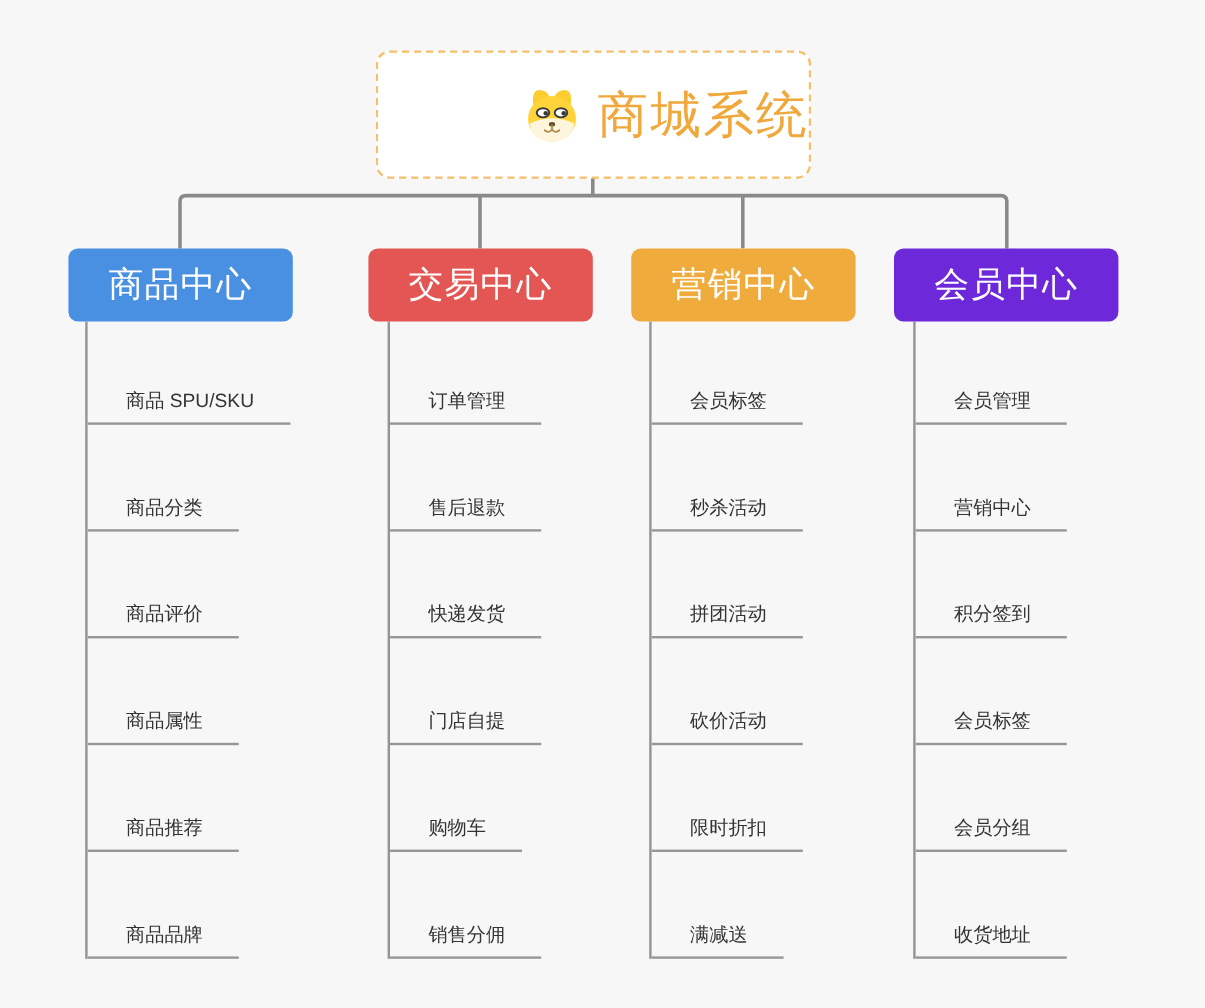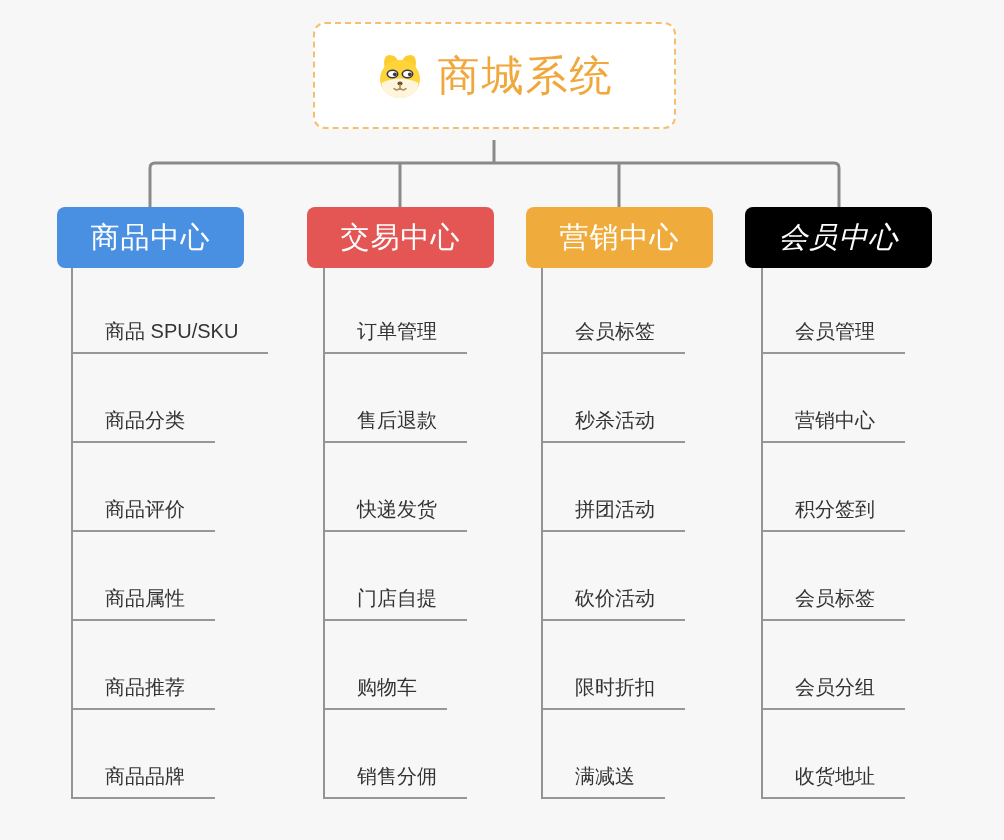--- a/index.html
+++ b/index.html
@@ -13,64 +13,64 @@
     background:#f7f7f7;
     overflow:hidden;
   }
   
   .connectors{
     position:absolute;left:0;top:0;width:1004px;height:840px;
     pointer-events:none;
   }
   
   .root-node{
-    position:absolute;left:313px;top:22px;width:363px;height:107px;
+    position:absolute;left:313px;top:42px;width:363px;height:107px;
     box-sizing:border-box;
     background:#ffffff;
     border:2px dashed #f5c06d;
     border-radius:12px;
-    display:flex;align-items:center;justify-content:center;gap:14px;
+    display:flex;align-items:center;justify-content:flex-end;gap:14px;
   }
   .root-title{
     font-size:42px;
     color:#f0a83c;
     letter-spacing:2px;
     line-height:1;
   }
   .root-icon{width:48px;height:48px;flex:0 0 auto;}
   
   .branch{
     position:absolute;top:207px;width:187px;height:61px;
     border-radius:8px;
     display:flex;align-items:center;justify-content:center;
     color:#ffffff;font-size:29px;letter-spacing:1px;
     cursor:default;
     text-align:center;
   }
   .branch-products{left:57px;background:#4a90e2;}
   .branch-trade{left:307px;background:#e35654;}
   .branch-marketing{left:526px;background:#efac3d;}
-  .branch-members{left:745px;background:#000000;font-style:italic;}
+  .branch-members{left:745px;background:#6d28d9;}
   
   .column{
     position:absolute;top:268px;height:531px;width:230px;
     border-left:2px solid #949494;
   }
   .col-products{left:71px;}
   .col-trade{left:323px;}
   .col-marketing{left:541px;}
   .col-members{left:761px;}
   .leaf{
     position:absolute;left:0;height:44px;
     box-sizing:border-box;
     border-bottom:2px solid #979797;
     padding:0 30px 7px 32px;
     width:max-content;
     display:flex;align-items:flex-end;
-    font-size:20px;color:#333333;
+    font-size:16px;color:#333333;
     white-space:nowrap;
     cursor:default;
   }
   .leaf:nth-child(1){top:42px;}
   .leaf:nth-child(2){top:131px;}
   .leaf:nth-child(3){top:220px;}
   .leaf:nth-child(4){top:309px;}
   .leaf:nth-child(5){top:398px;}
   .leaf:nth-child(6){top:487px;}
 </style>

